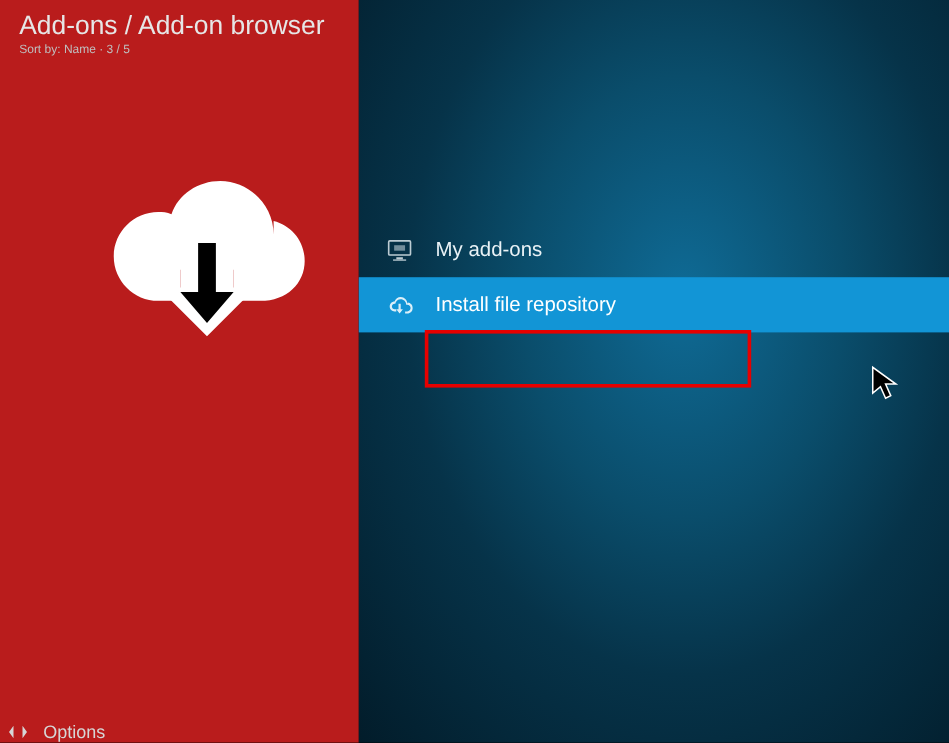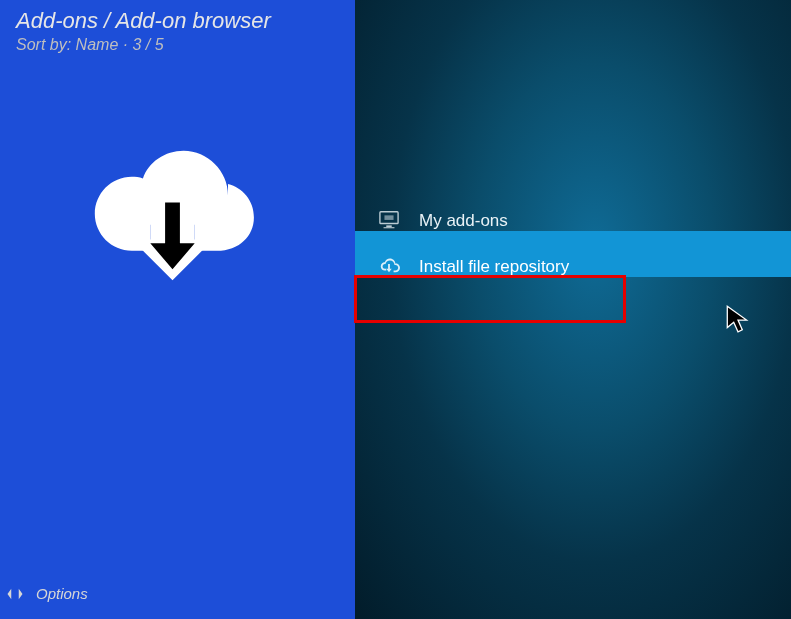--- a/index.html
+++ b/index.html
@@ -6,56 +6,55 @@
   body {
     width: 791px;
     height: 619px;
     font-family: Arial, sans-serif;
     display: flex;
     overflow: hidden;
     position: relative;
     background: #000;
   }
   .left-panel {
-    width: 355px;
+    width: 299px;
     height: 100%;
-    background: #1d4ed8;
+    background: #b91c1c;
     position: relative;
     color: #fff;
-    font-style: italic;
   }
   .header {
     padding: 8px 16px 4px 16px;
   }
   .breadcrumb {
     font-size: 22px;
     font-weight: 300;
     color: #e6e6e6;
   }
   .sortline {
-    font-size: 16px;
+    font-size: 10px;
     color: #bfbfbf;
     margin-top: 2px;
   }
   .big-icon {
     position: absolute;
     top: 135px;
     left: 80px;
     width: 185px;
     height: 150px;
     color: #fff;
   }
   .options-bar {
     position: absolute;
     bottom: 0;
     left: 0;
     width: 100%;
     height: 34px;
     display: flex;
-    align-items: flex-start;
+    align-items: flex-end;
     padding-left: 6px;
     gap: 12px;
     color: #d6d6d6;
     font-size: 15px;
   }
   .options-bar svg { flex: 0 0 auto; }
   .right-panel {
     flex: 1;
     height: 100%;
     background: radial-gradient(ellipse at 55% 40%, #0f6b96 0%, #0a4d6b 35%, #063349 60%, #021c2a 100%);
@@ -63,21 +62,21 @@
     color: #e9f2f6;
   }
   .menu {
     position: absolute;
     top: 185px;
     left: 0;
     width: 100%;
   }
   .menu-item {
     display: flex;
-    align-items: flex-end;
+    align-items: center;
     height: 46px;
     padding-left: 22px;
     gap: 18px;
     font-size: 17px;
     color: #e9f2f6;
     cursor: pointer;
   }
   .menu-item .icon-wrap {
     width: 24px;
     height: 24px;

